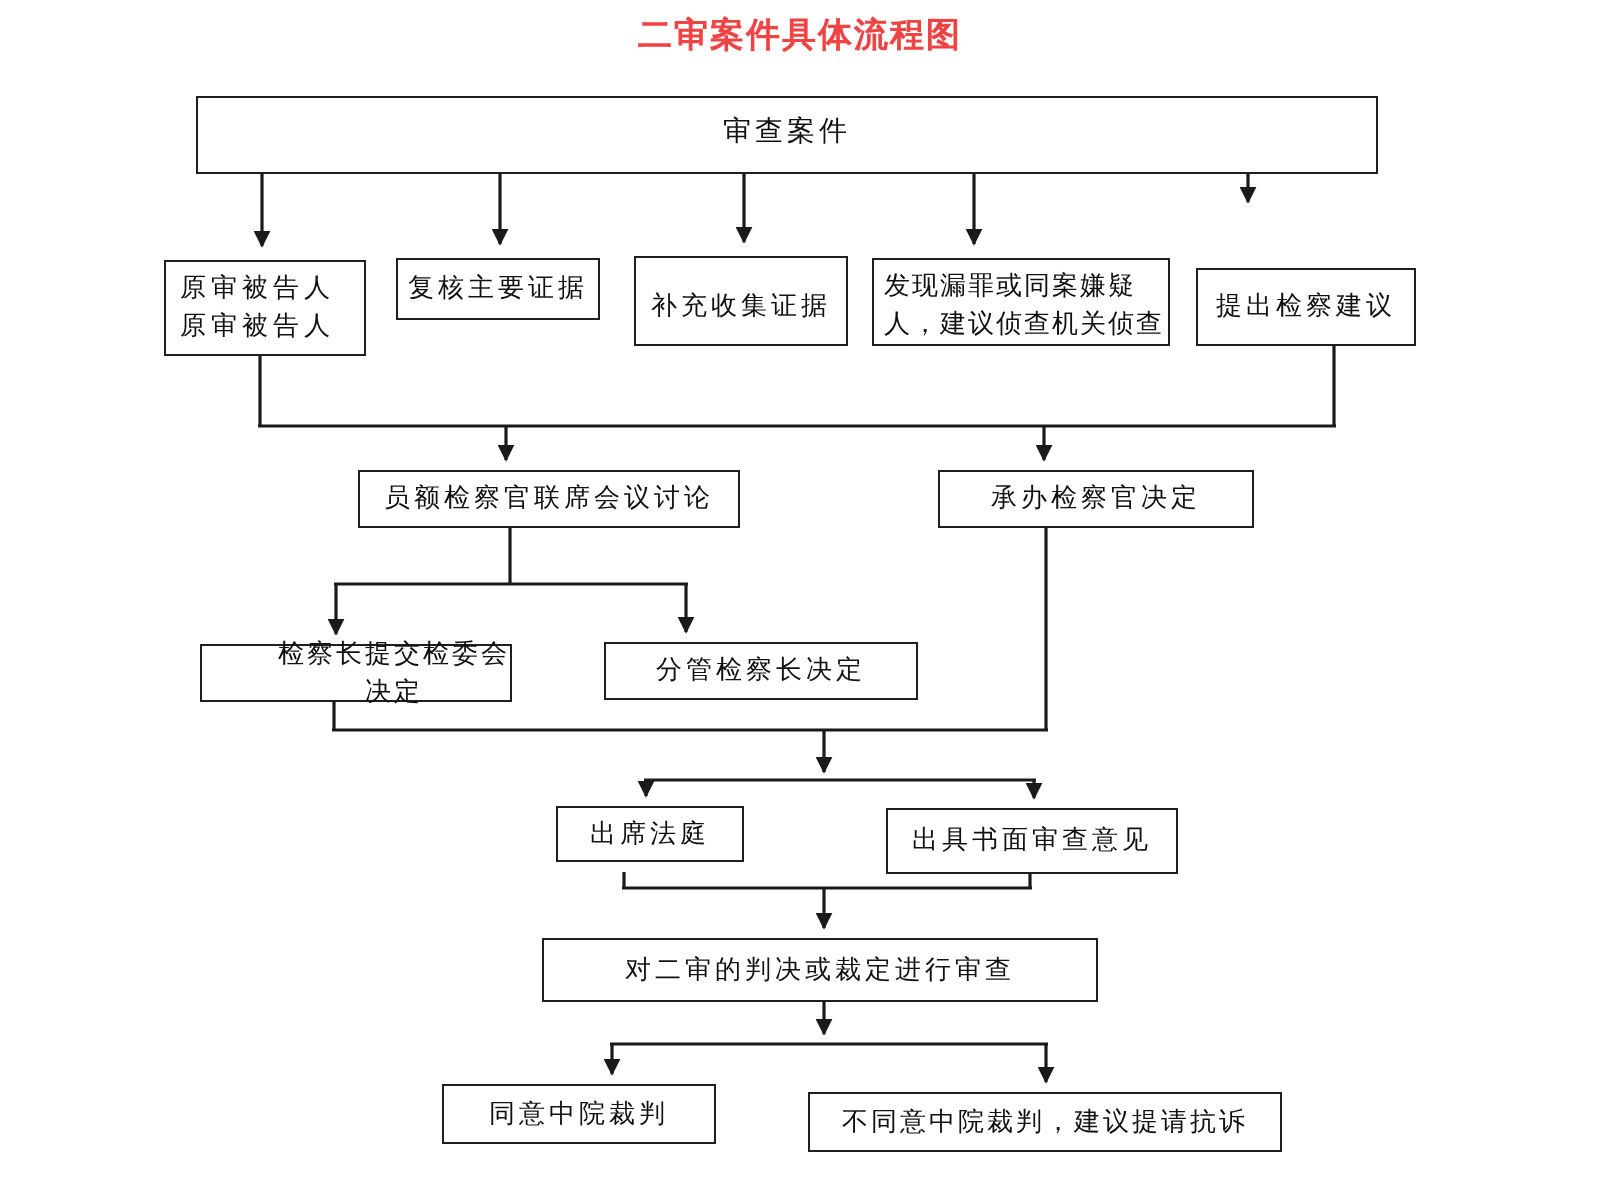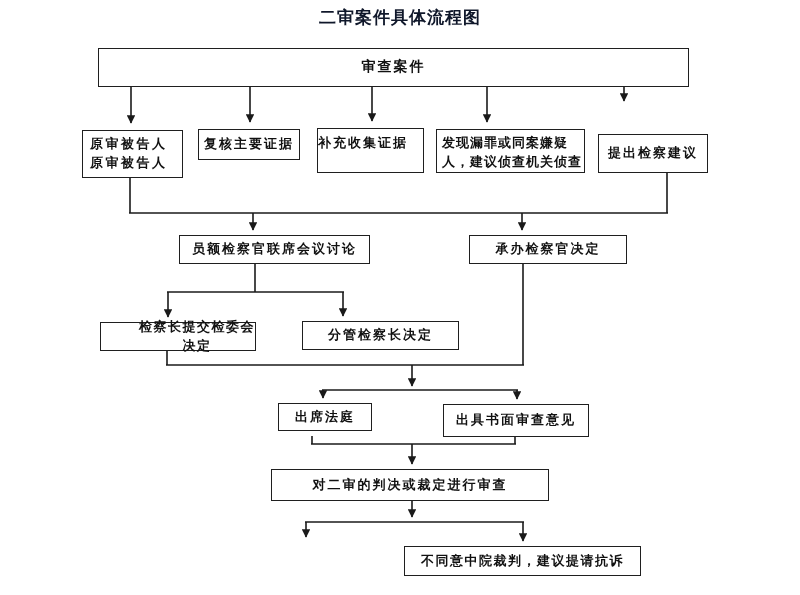--- a/index.html
+++ b/index.html
@@ -14,47 +14,46 @@
   }
   .title {
     position: absolute;
     top: 6px;
     left: 0;
     width: 100%;
     text-align: center;
     font-size: 17px;
     font-weight: bold;
     letter-spacing: 1px;
-    color: #0f172a;
+    color: #ef4444;
   }
   #connectors {
     position: absolute;
     left: 0; top: 0;
     width: 800px; height: 595px;
   }
   #connectors line { stroke: #1a1a1a; stroke-width: 1.6; }
   .node {
     position: absolute;
     box-sizing: border-box;
     border: 1px solid #1f1f1f;
     background: #ffffff;
     font-size: 13px;
     letter-spacing: 2px;
     color: #111111;
     line-height: 1.45;
-    font-weight: bold;
   }
   .node.center {
     display: flex;
     align-items: center;
     justify-content: center;
     text-align: center;
   }
   .node.topleft { padding: 4px 2px 0 7px; }
-  .node.topcenter { padding-top: 5px; }
+  .node.topcenter { padding-top: 15px; text-align: center; }
   .node .ln { display: block; }
   
   #n-review-case        { left: 98px;  top: 48px;  width: 591px; height: 39px; font-size: 14px; }
   #n-interrogate        { left: 82px;  top: 130px; width: 101px; height: 48px; letter-spacing: 2.5px; }
   #n-verify-evidence    { left: 198px; top: 129px; width: 102px; height: 31px; }
   #n-supplement         { left: 317px; top: 128px; width: 107px; height: 45px; }
   #n-missed-crime       { left: 436px; top: 129px; width: 149px; height: 44px; letter-spacing: 1px; padding-left: 5px; }
   #n-suggestion         { left: 598px; top: 134px; width: 110px; height: 39px; }
   #n-joint-meeting      { left: 166px; top: 235px; width: 191px; height: 29px; margin-left: 13px; }
   #n-prosecutor-decide  { left: 437px; top: 235px; width: 158px; height: 29px; margin-left: 32px; }
@@ -178,18 +177,21 @@
   </div>
 
   <div class="node center" id="n-written-opinion">
     <span>出具书面审查意见</span>
   </div>
 
   <div class="node center" id="n-review-judgment">
     <span>对二审的判决或裁定进行审查</span>
   </div>
 
+  <div class="node center" id="n-agree-ruling">
+    <span>同意中院裁判</span>
+  </div>
 
   <div class="node center" id="n-disagree-ruling">
     <span>不同意中院裁判，建议提请抗诉</span>
   </div>
 
 </div>
 
 </body></html>

